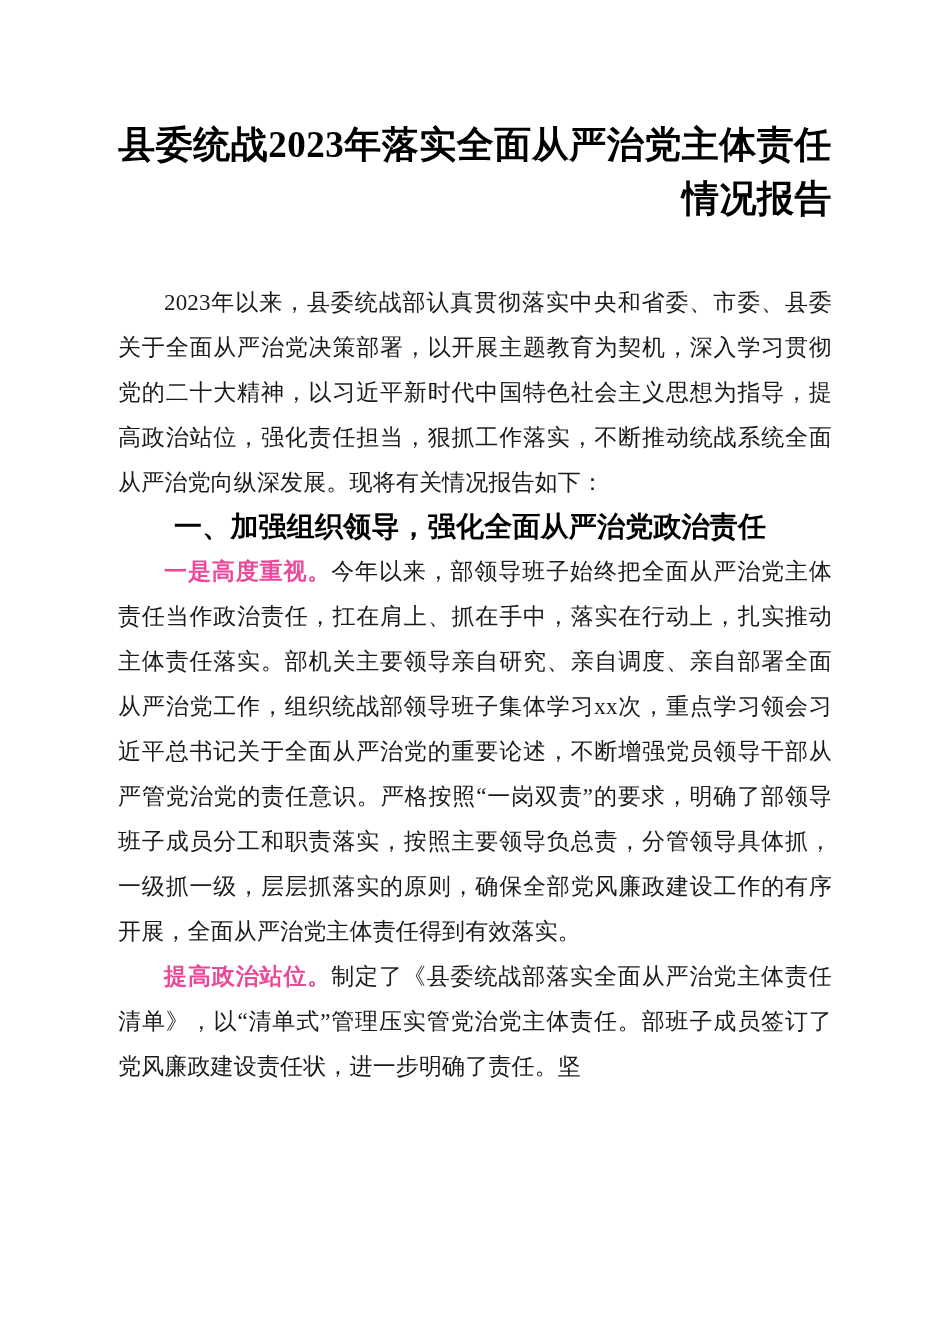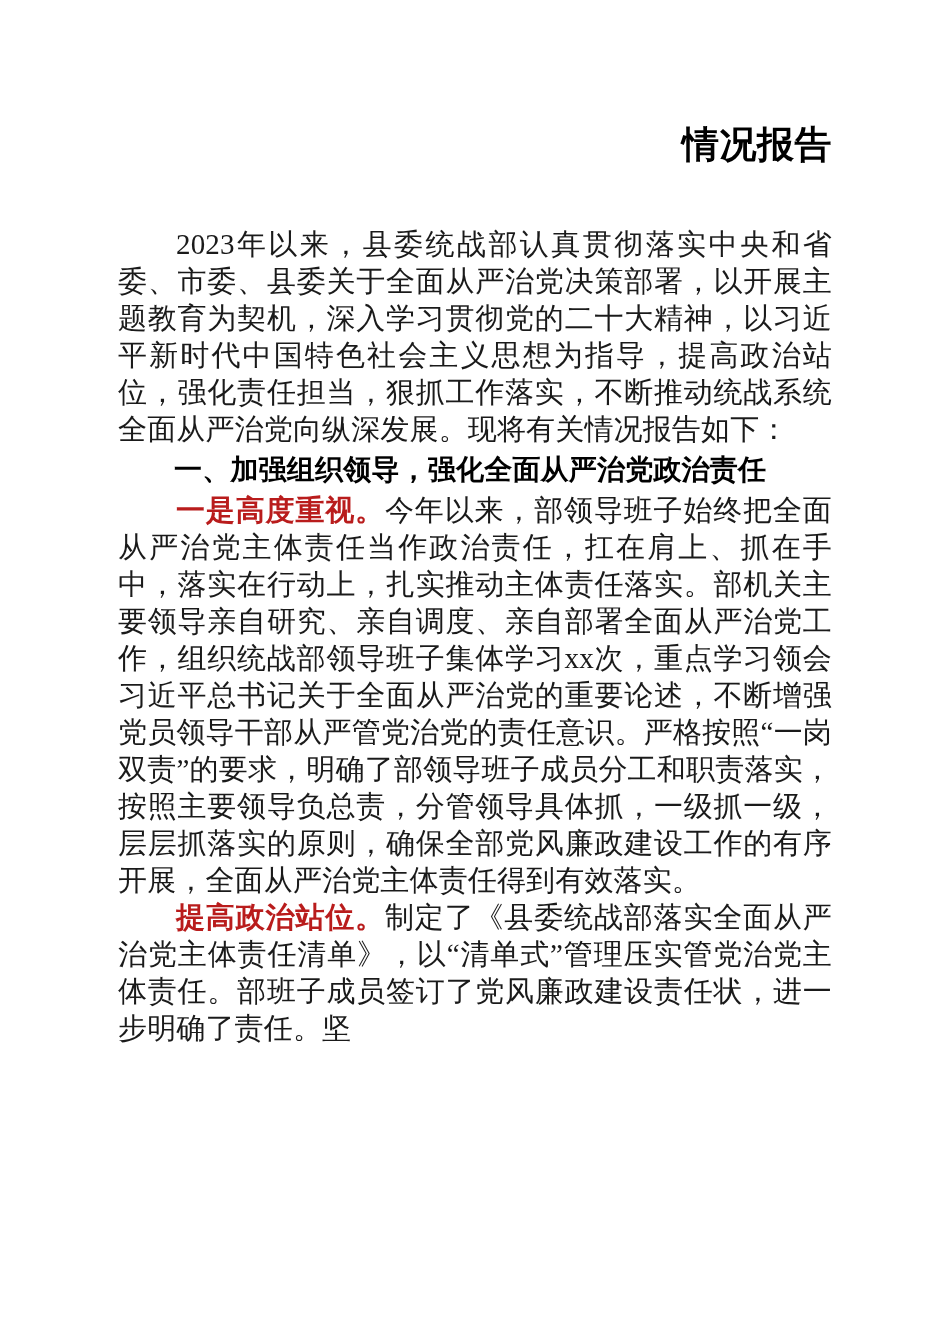--- a/index.html
+++ b/index.html
@@ -49,34 +49,34 @@
   }
 
   
   .title-gap {
     height: 54px;
   }
 
   
   .para {
     font-family: "Liberation Serif", "DejaVu Serif", serif;
-    font-size: 29px;
-    line-height: 37px;
+    font-size: 23px;
+    line-height: 45px;
     color: #1a1a1a;
     text-align: justify;
     text-justify: inter-ideograph;
     text-indent: 2em;
     margin: 0;
     letter-spacing: 0.15px;
     word-break: break-all;
   }
 
   .para .lead {
     font-weight: bold;
-    color: #b91c1c;
+    color: #ec4899;
     margin-top: 24px;
   }
 
   
   .section-heading {
     font-family: "Liberation Sans", "DejaVu Sans", sans-serif;
     font-weight: bold;
     font-size: 28px;
     line-height: 44.4px;
     color: #000000;
@@ -89,20 +89,21 @@
   
   .doc-body { -webkit-font-smoothing: antialiased; }
 </style>
 </head>
 <body>
 
 <div class="page">
   <div class="doc-body">
 
     <h1 class="doc-title">
+      <span class="title-line line-1">县委统战2023年落实全面从严治党主体责任</span>
       <span class="title-line line-2">情况报告</span>
     </h1>
 
     <div class="title-gap"></div>
 
     <p class="para">2023年以来，县委统战部认真贯彻落实中央和省委、市委、县委关于全面从严治党决策部署，以开展主题教育为契机，深入学习贯彻党的二十大精神，以习近平新时代中国特色社会主义思想为指导，提高政治站位，强化责任担当，狠抓工作落实，不断推动统战系统全面从严治党向纵深发展。现将有关情况报告如下：</p>
 
     <p class="section-heading">一、加强组织领导，强化全面从严治党政治责任</p>
 
     <p class="para">

